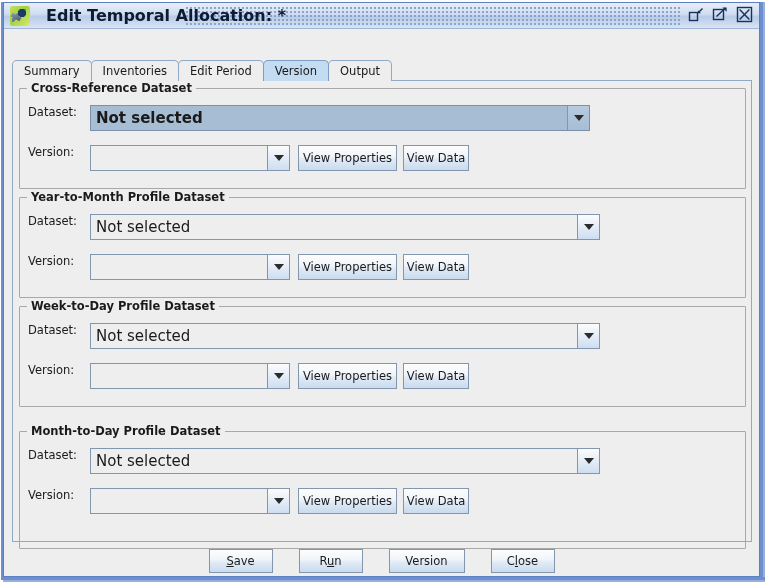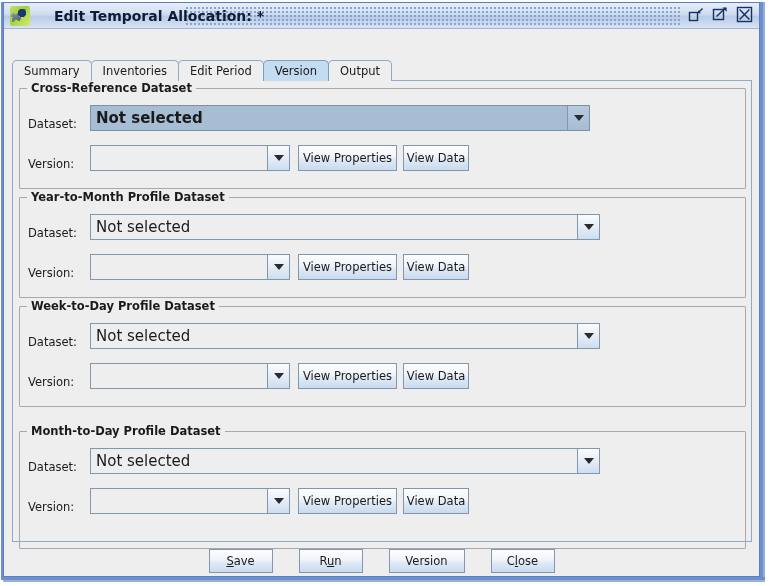--- a/index.html
+++ b/index.html
@@ -80,23 +80,23 @@
   }
   .win-icon::after {
     content: "";
     position: absolute;
     left: 1px; top: 9px;
     width: 10px; height: 4px;
     background: linear-gradient(135deg, #8d9aa8, #4a5a6b);
     transform: rotate(30deg);
   }
   .title-text {
-    margin-left: 24px;
+    margin-left: 16px;
     font-weight: bold;
-    font-size: 14px;
+    font-size: 16px;
     color: #0d1b33;
     white-space: nowrap;
     z-index: 2;
   }
   .win-buttons {
     position: absolute;
     right: 6px; top: 3px;
     display: flex;
     align-items: center;
     gap: 7px;
@@ -183,21 +183,21 @@
     background: #eeeeee;
     padding: 0 4px;
     font-size: 11.5px;
     font-weight: bold;
     color: #1a1a1a;
     white-space: nowrap;
   }
   .row {
     position: absolute;
     display: flex;
-    align-items: flex-end;
+    align-items: flex-start;
   }
   .fld-label {
     width: 62px;
     font-size: 11.5px;
     color: #1a1a1a;
     flex: 0 0 auto;
   }
 
   
   .combo {

